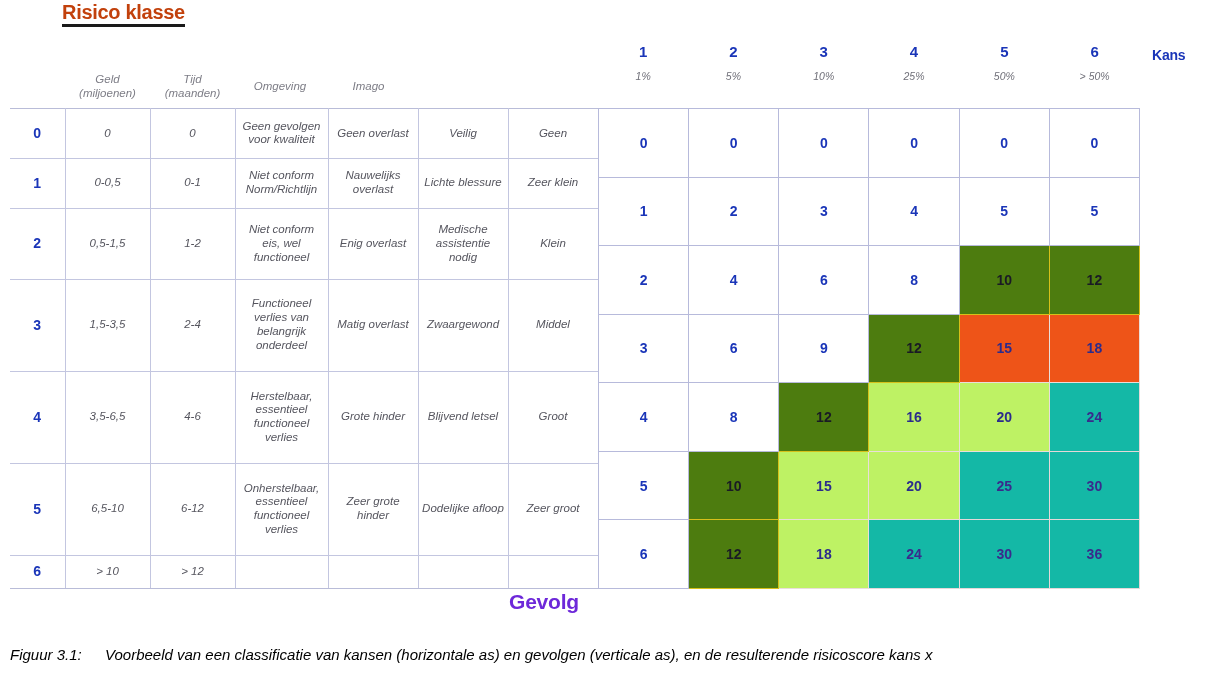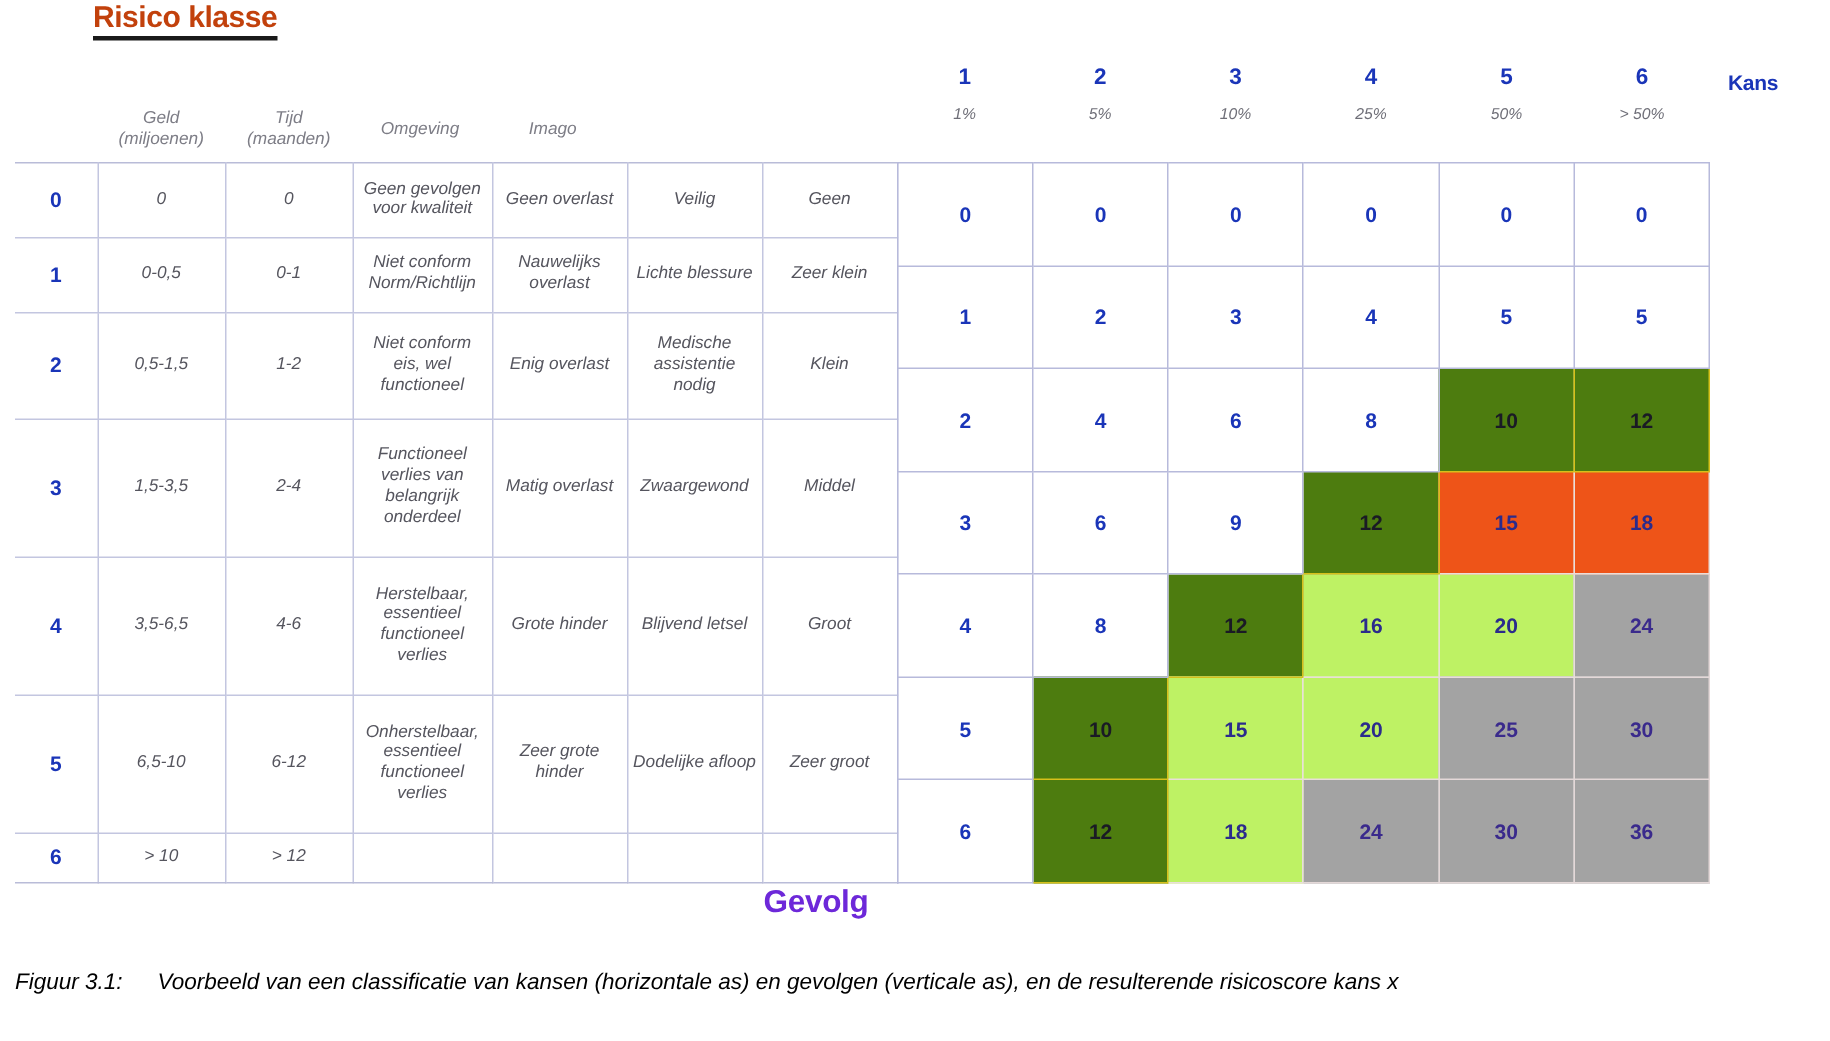--- a/index.html
+++ b/index.html
@@ -152,21 +152,21 @@
     vertical-align: middle;
     font-size: 14px;
     font-weight: bold;
     color: #1a35b8;
     box-sizing: border-box;
   }
   #matrix td.lv-white  { background: #ffffff; }
   #matrix td.lv-yellow { background: #4d7c0f; color: #1a1a25; border-color: #d6c01a; }
   #matrix td.lv-orange { background: #bef264; color: #2b2b8c; border-color: #e9deda; }
   #matrix td.lv-deeporange { background: #ee5418; color: #2b2b8c; border-color: #e9deda; }
-  #matrix td.lv-red    { background: #a3a3a3; color: #3a2a8c; border-color: #e4d8d8; }
+  #matrix td.lv-red    { background: #14b8a6; color: #3a2a8c; border-color: #e4d8d8; }
 
   
   #caption {
     position: absolute;
     left: 10px;
     top: 644px;
     width: 1200px;
     font-style: italic;
     font-size: 15px;
     color: #000000;

